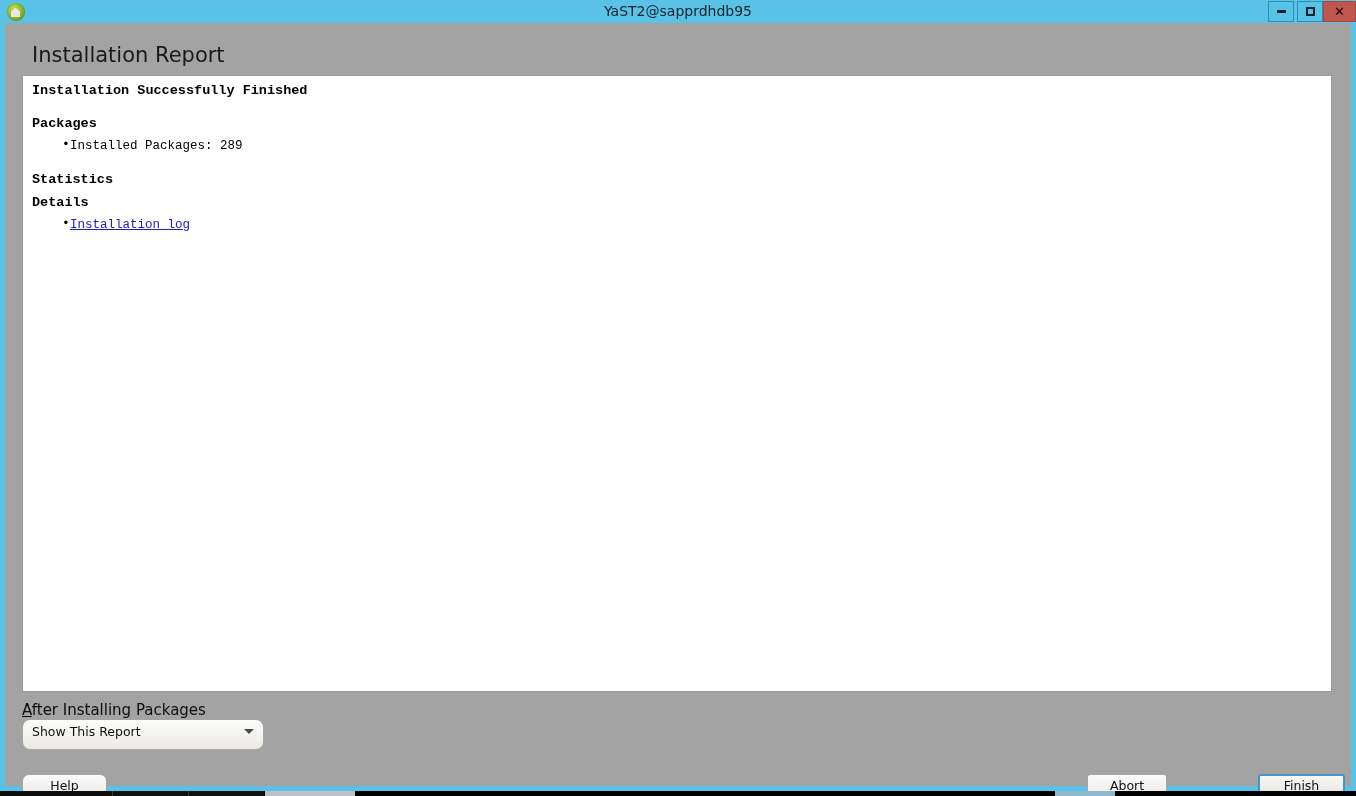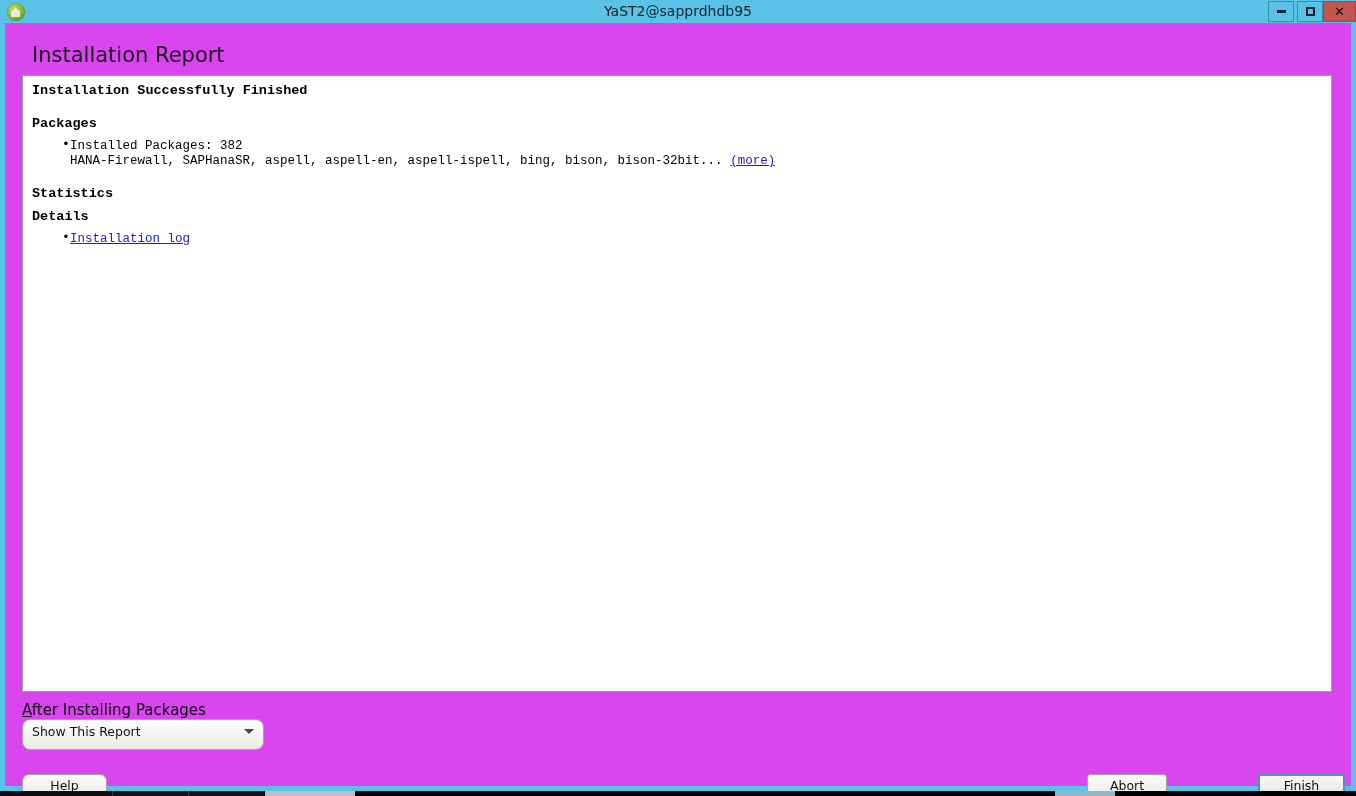--- a/index.html
+++ b/index.html
@@ -90,21 +90,21 @@
   .wbtn .xg {
     font-size: 13px; font-weight: bold; color: #140505; line-height: 1;
   }
 
   
   #client {
     position: absolute;
     left: 5px; top: 23px;
     width: 1346px;
     height: 763px;
-    background: #d946ef;
+    background: #a3a3a3;
   }
 
   
   #page-heading {
     position: absolute;
     left: 27px; top: 20px;
     font-size: 21px;
     color: #1a1a1a;
     white-space: nowrap;
   }
@@ -280,23 +280,21 @@
     <div id="page-heading">Installation Report</div>
 
     <div id="report-panel">
       <div id="report-inner">
 
         <div class="rich-h1">Installation Successfully Finished</div>
 
         <div class="rich-h2">Packages</div>
         <ul class="bullet-list">
           <li>
-            <span>Installed Packages: 382</span>
-            <span class="pkg-names"><span>HANA-Firewall, SAPHanaSR, aspell, aspell-en, aspell-ispell, bing, bison, bison-32bit...</span>
-              <a class="rlink">(more)</a></span>
+            <span>Installed Packages: 289</span>
           </li>
         </ul>
 
         <div class="rich-h2">Statistics</div>
 
         <div class="rich-h2">Details</div>
         <ul class="bullet-list">
           <li>
             <a class="rlink">Installation log</a>
           </li>

